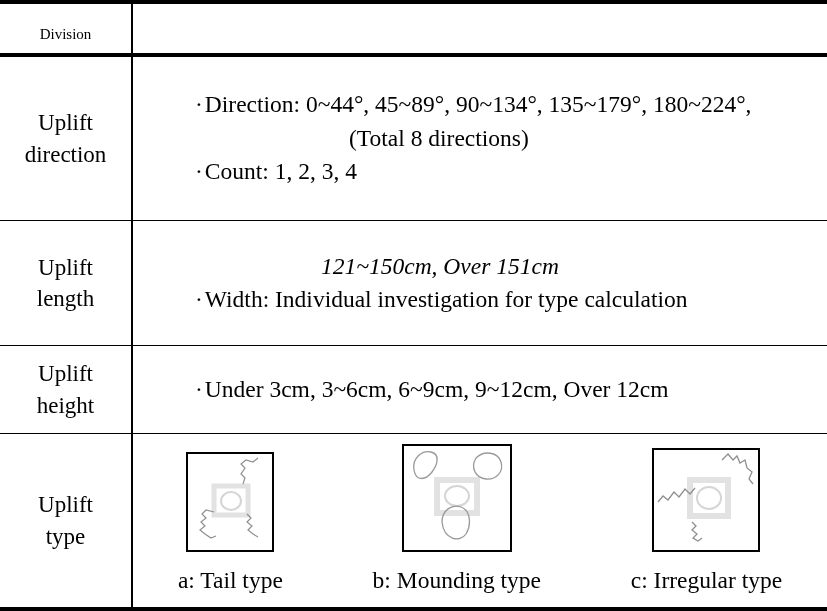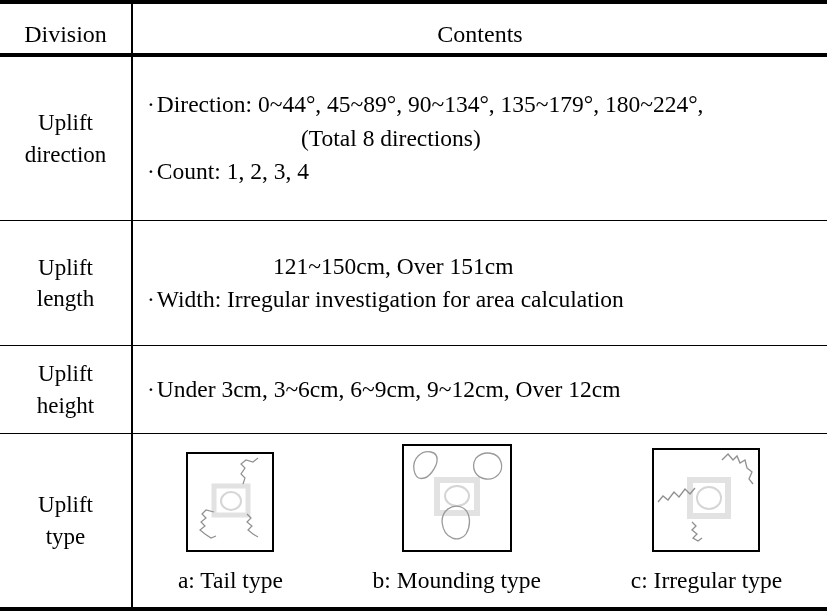--- a/index.html
+++ b/index.html
@@ -67,47 +67,49 @@
   .cell-content {
     flex: 1 1 auto;
     box-sizing: border-box;
     position: relative;
     display: flex;
     flex-direction: column;
     justify-content: center;
   }
 
   .hdr-text {
-    font-size: 24px;
+    font-size: 15px;
     margin-top: 12px;
   }
   .cell-content.header-contents {
     align-items: center;
   }
 
   
   .lines {
     padding-left: 14px;
     font-size: 23.5px;
     line-height: 1.42;
   }
   .line {
     white-space: nowrap;
+    margin-left: 48px;
   }
   .bullet {
     margin-right: 2px;
   }
   .indent-dir {
     padding-left: 140px;
   }
   .indent-dir2 {
     padding-left: 154px;
   }
   .indent-len {
     padding-left: 126px;
+    font-style: italic;
   }
 
   
   .type-area {
     display: flex;
     flex-direction: column;
     align-items: center;
     justify-content: center;
     height: 100%;
     padding-bottom: 4px;
@@ -141,23 +143,20 @@
 </style>
 </head>
 <body>
 
 <div class="table-wrap">
 
   <div class="row row-header">
     <div class="cell-label">
       <span class="hdr-text">Division</span>
     </div>
-    <div class="cell-content header-contents">
-      <span class="hdr-text">Contents</span>
-    </div>
   </div>
 
   <div class="row row-direction">
     <div class="cell-label">
       <span>Uplift</span>
       <span>direction</span>
     </div>
     <div class="cell-content">
       <div class="lines">
         <div class="line"><span class="bullet">·</span><span>Direction:  0~44°,  45~89°,  90~134°,  135~179°,  180~224°,</span></div>
@@ -168,21 +167,21 @@
   </div>
 
   <div class="row row-length">
     <div class="cell-label">
       <span>Uplift</span>
       <span>length</span>
     </div>
     <div class="cell-content">
       <div class="lines">
         <div class="line indent-len"><span>121~150cm,  Over 151cm</span></div>
-        <div class="line"><span class="bullet">·</span><span>Width:  Irregular investigation for area calculation</span></div>
+        <div class="line"><span class="bullet">·</span><span>Width:  Individual investigation for type calculation</span></div>
       </div>
     </div>
   </div>
 
   <div class="row row-height">
     <div class="cell-label">
       <span>Uplift</span>
       <span>height</span>
     </div>
     <div class="cell-content">

